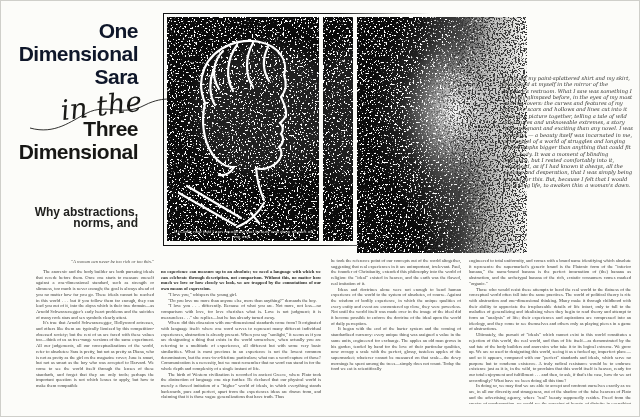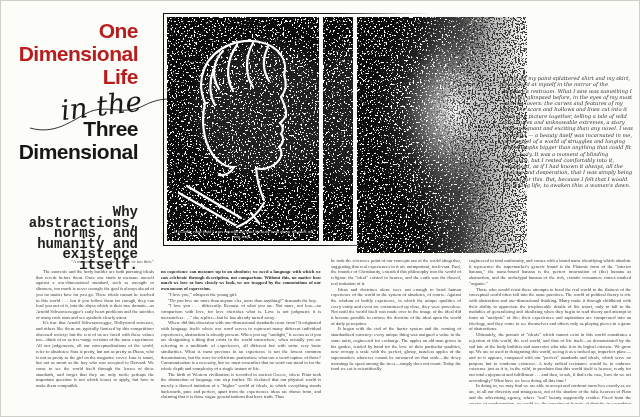--- a/index.html
+++ b/index.html
@@ -1,30 +1,30 @@
 <!DOCTYPE html>
 <html><head>
 <meta charset="utf-8">
 <style>
   html,body{margin:0;padding:0;background:#e9e9e5;}
   #stage{position:relative;width:640px;height:417px;background:#fcfcf9;overflow:hidden;
          border:1px solid #cfcfca;box-sizing:border-box;
          font-family:"Liberation Serif",serif;color:#3b3b37;}
   
   .title-block{position:absolute;left:12px;top:18px;width:125px;text-align:right;
-               font-family:"Liberation Sans",sans-serif;font-weight:700;color:#b91c1c;
+               font-family:"Liberation Sans",sans-serif;font-weight:700;color:#0f172a;
                font-size:21px;line-height:23px;letter-spacing:-0.5px;}
   .title-lower{position:absolute;left:12px;top:116px;width:125px;text-align:right;
                font-family:"Liberation Sans",sans-serif;font-weight:700;color:#171715;
                font-size:21px;line-height:23px;letter-spacing:-0.5px;}
   .script-wrap{position:absolute;left:26px;top:82px;width:142px;height:50px;}
   
   .subtitle{position:absolute;left:0px;top:206px;width:137px;text-align:right;
-            font-family:Liberation Mono, monospace;font-weight:700;color:#21211f;
-            font-size:14px;line-height:10.5px;}
+            font-family:Liberation Sans, sans-serif;font-weight:700;color:#21211f;
+            font-size:12px;line-height:10.5px;}
   
   .frame-top{position:absolute;left:162px;top:12px;width:268px;height:1px;
              background:linear-gradient(to right,#141414 65%,rgba(20,20,20,0));}
   .frame-left{position:absolute;left:162px;top:12px;width:1px;height:233px;background:#141414;}
   .frame-bottom{position:absolute;left:162px;top:244px;width:268px;height:1px;
              background:linear-gradient(to right,#141414 60%,rgba(20,20,20,0));}
   .panel-face{position:absolute;left:166px;top:16px;width:152px;height:224px;}
   .panel-strip{position:absolute;left:322px;top:16px;width:30px;height:224px;}
   .panel-nebula{position:absolute;left:356px;top:16px;width:170px;height:236px;}
   .illo-caption{position:absolute;left:170px;top:228px;width:144px;text-align:center;
@@ -68,38 +68,37 @@
       </filter>
       <filter id="soft">
           <feGaussianBlur stdDeviation="9"></feGaussianBlur>
         </filter>
     </defs>
   </svg>
 
   <div class="title-block">
       <div>One</div>
       <div>Dimensional</div>
-      <div>Life</div>
+      <div>Sara</div>
     </div>
 
   <div class="script-wrap">
     <svg width="142" height="50" viewBox="0 0 142 50">
       <path d="M 3,45 C 28,52 44,38 60,30 C 80,20 96,34 118,22 C 128,17 136,16 142,16" fill="none" stroke="#1a1a18" stroke-width="0.9"></path>
       <text x="34" y="33" font-family="DejaVu Serif, serif" font-style="italic" font-size="28" fill="#1a1a18" transform="rotate(-7 70 28)">in the</text>
     </svg>
   </div>
 
   <div class="title-lower">
       <div>Three</div>
       <div>Dimensional</div>
     </div>
 
   <div class="subtitle">
       <div>Why abstractions, norms, and</div>
-      <div>humanity and existence itself.</div>
     </div>
 
   <div class="frame-top"></div>
   <div class="frame-left"></div>
   <div class="frame-bottom"></div>
 
   <svg class="panel-face" viewBox="0 0 152 224" preserveAspectRatio="none">
     <rect width="152" height="224" fill="#0b0b0b"></rect>
     <ellipse cx="100" cy="95" rx="75" ry="65" fill="#3a3a3a" opacity="0.45" filter="url(#soft)"></ellipse>
     <rect width="152" height="224" fill="#000" filter="url(#stars)"></rect>

